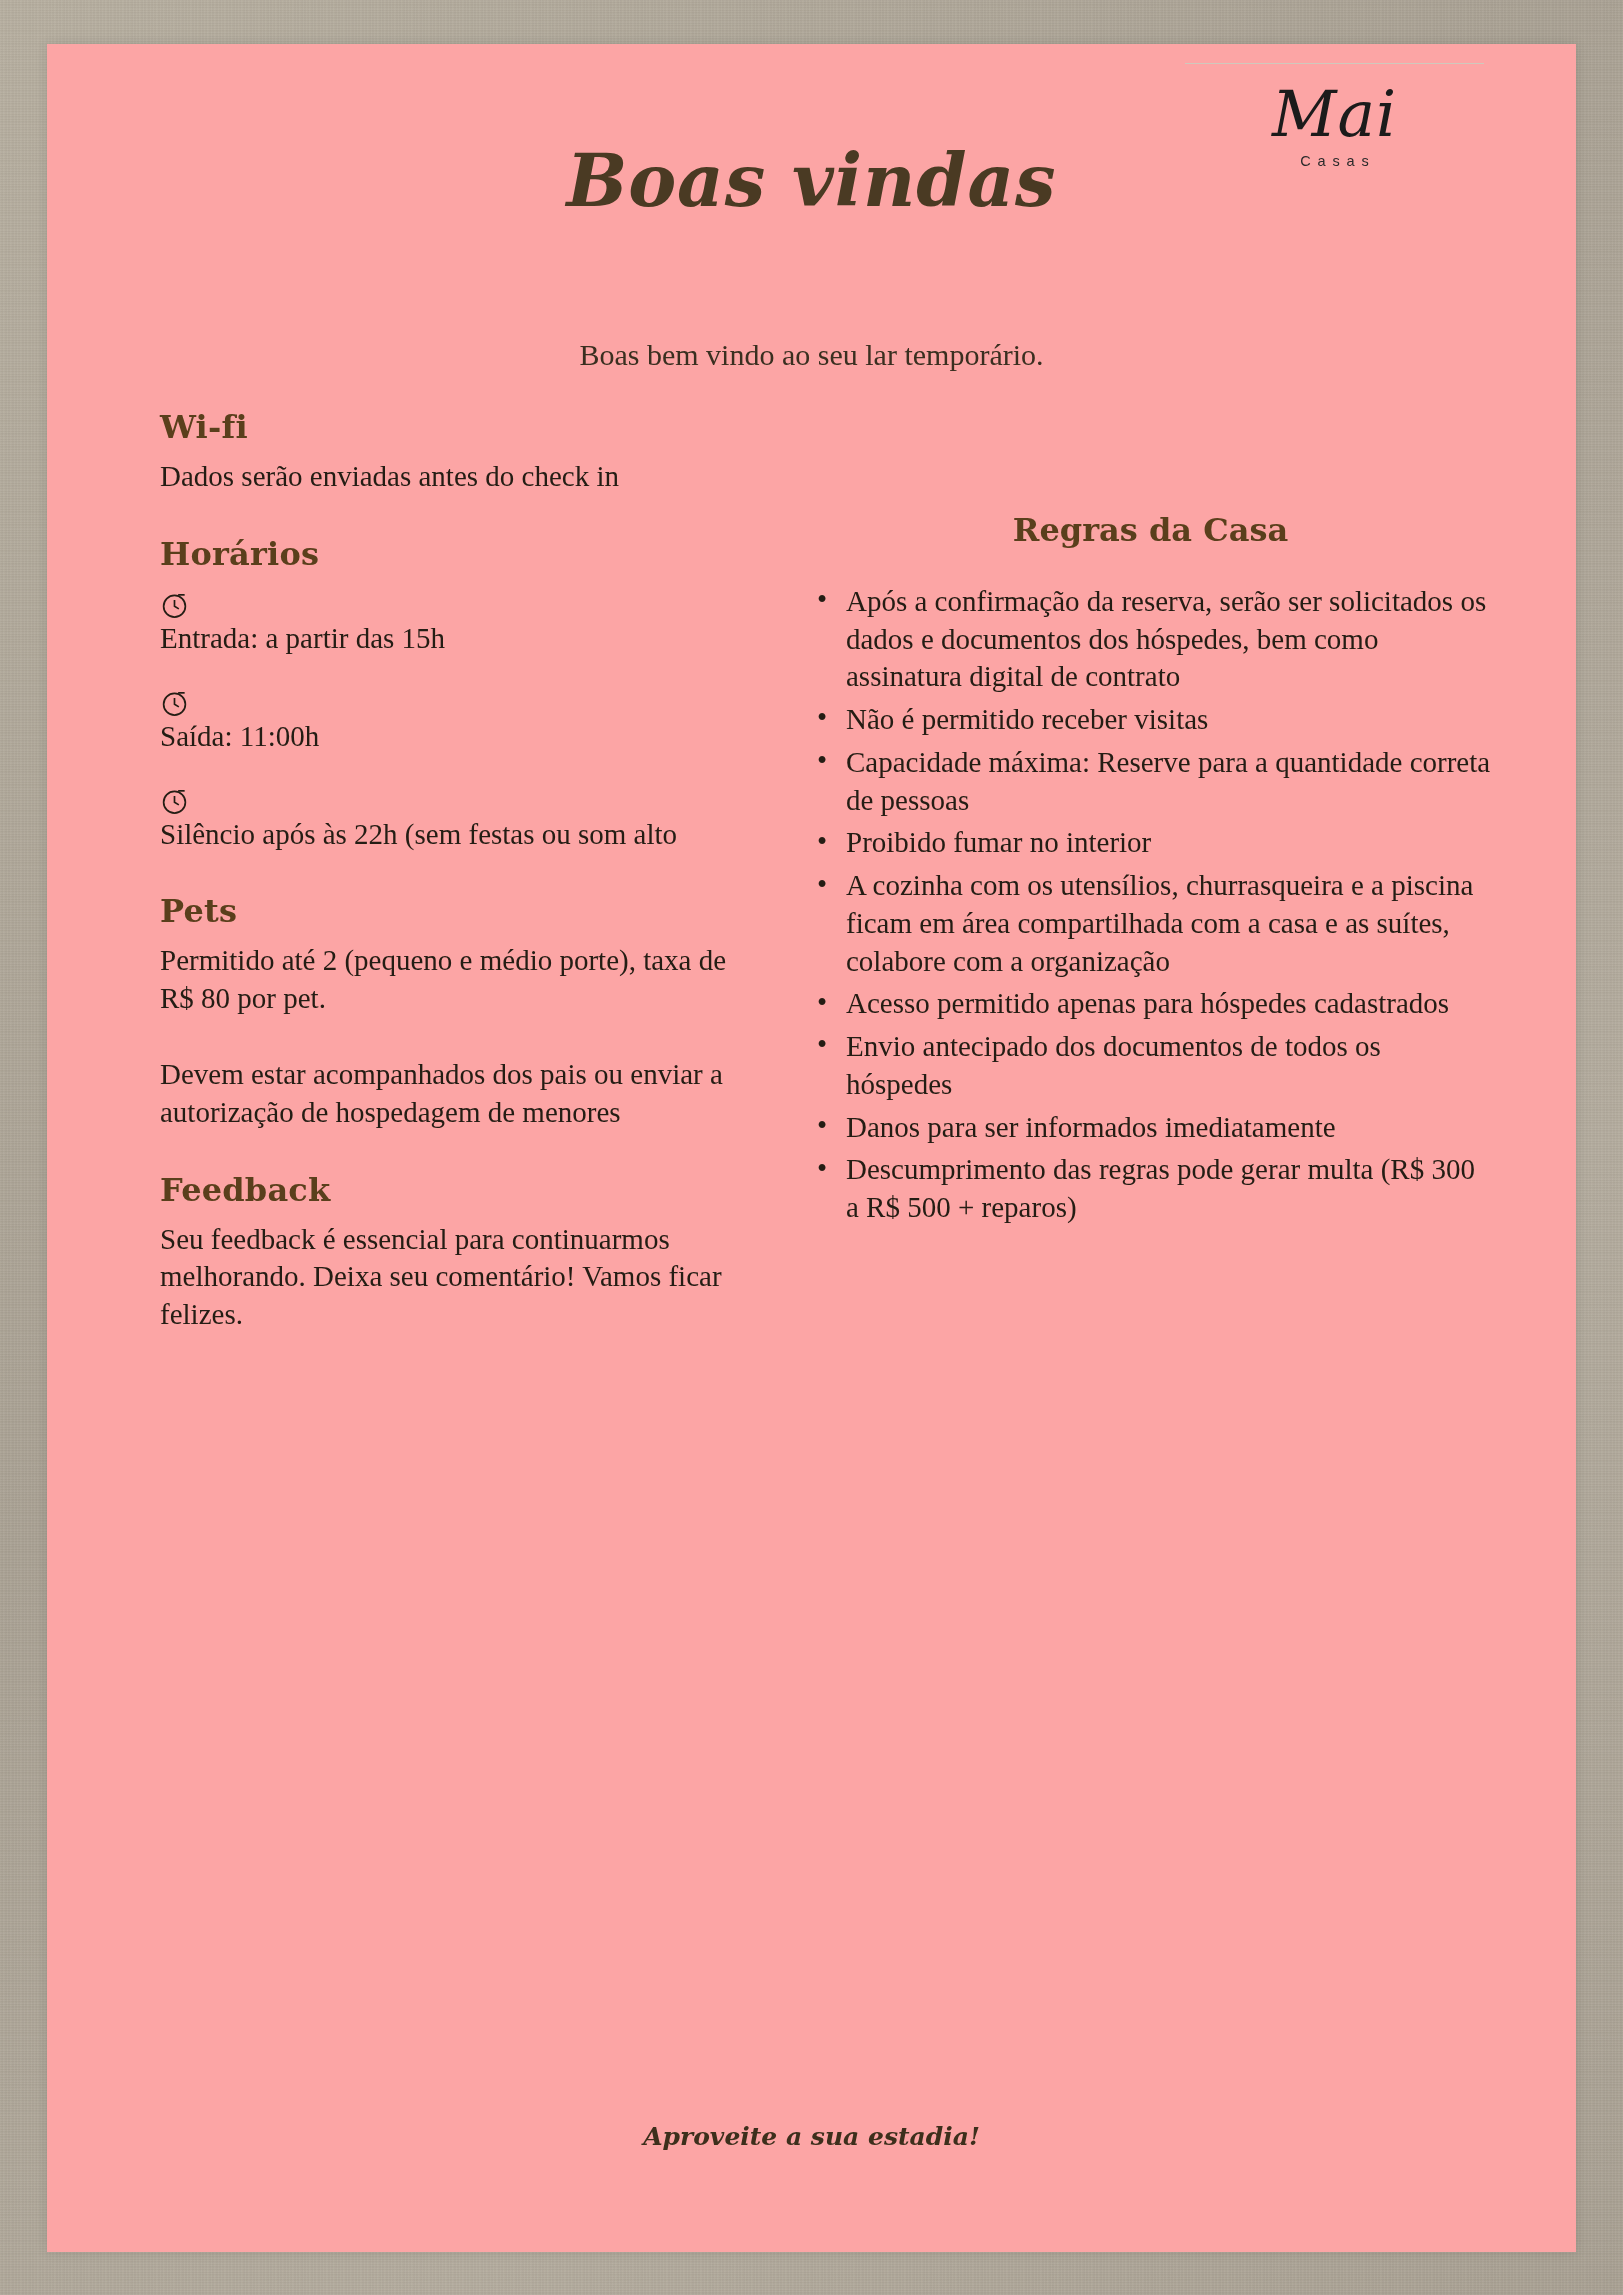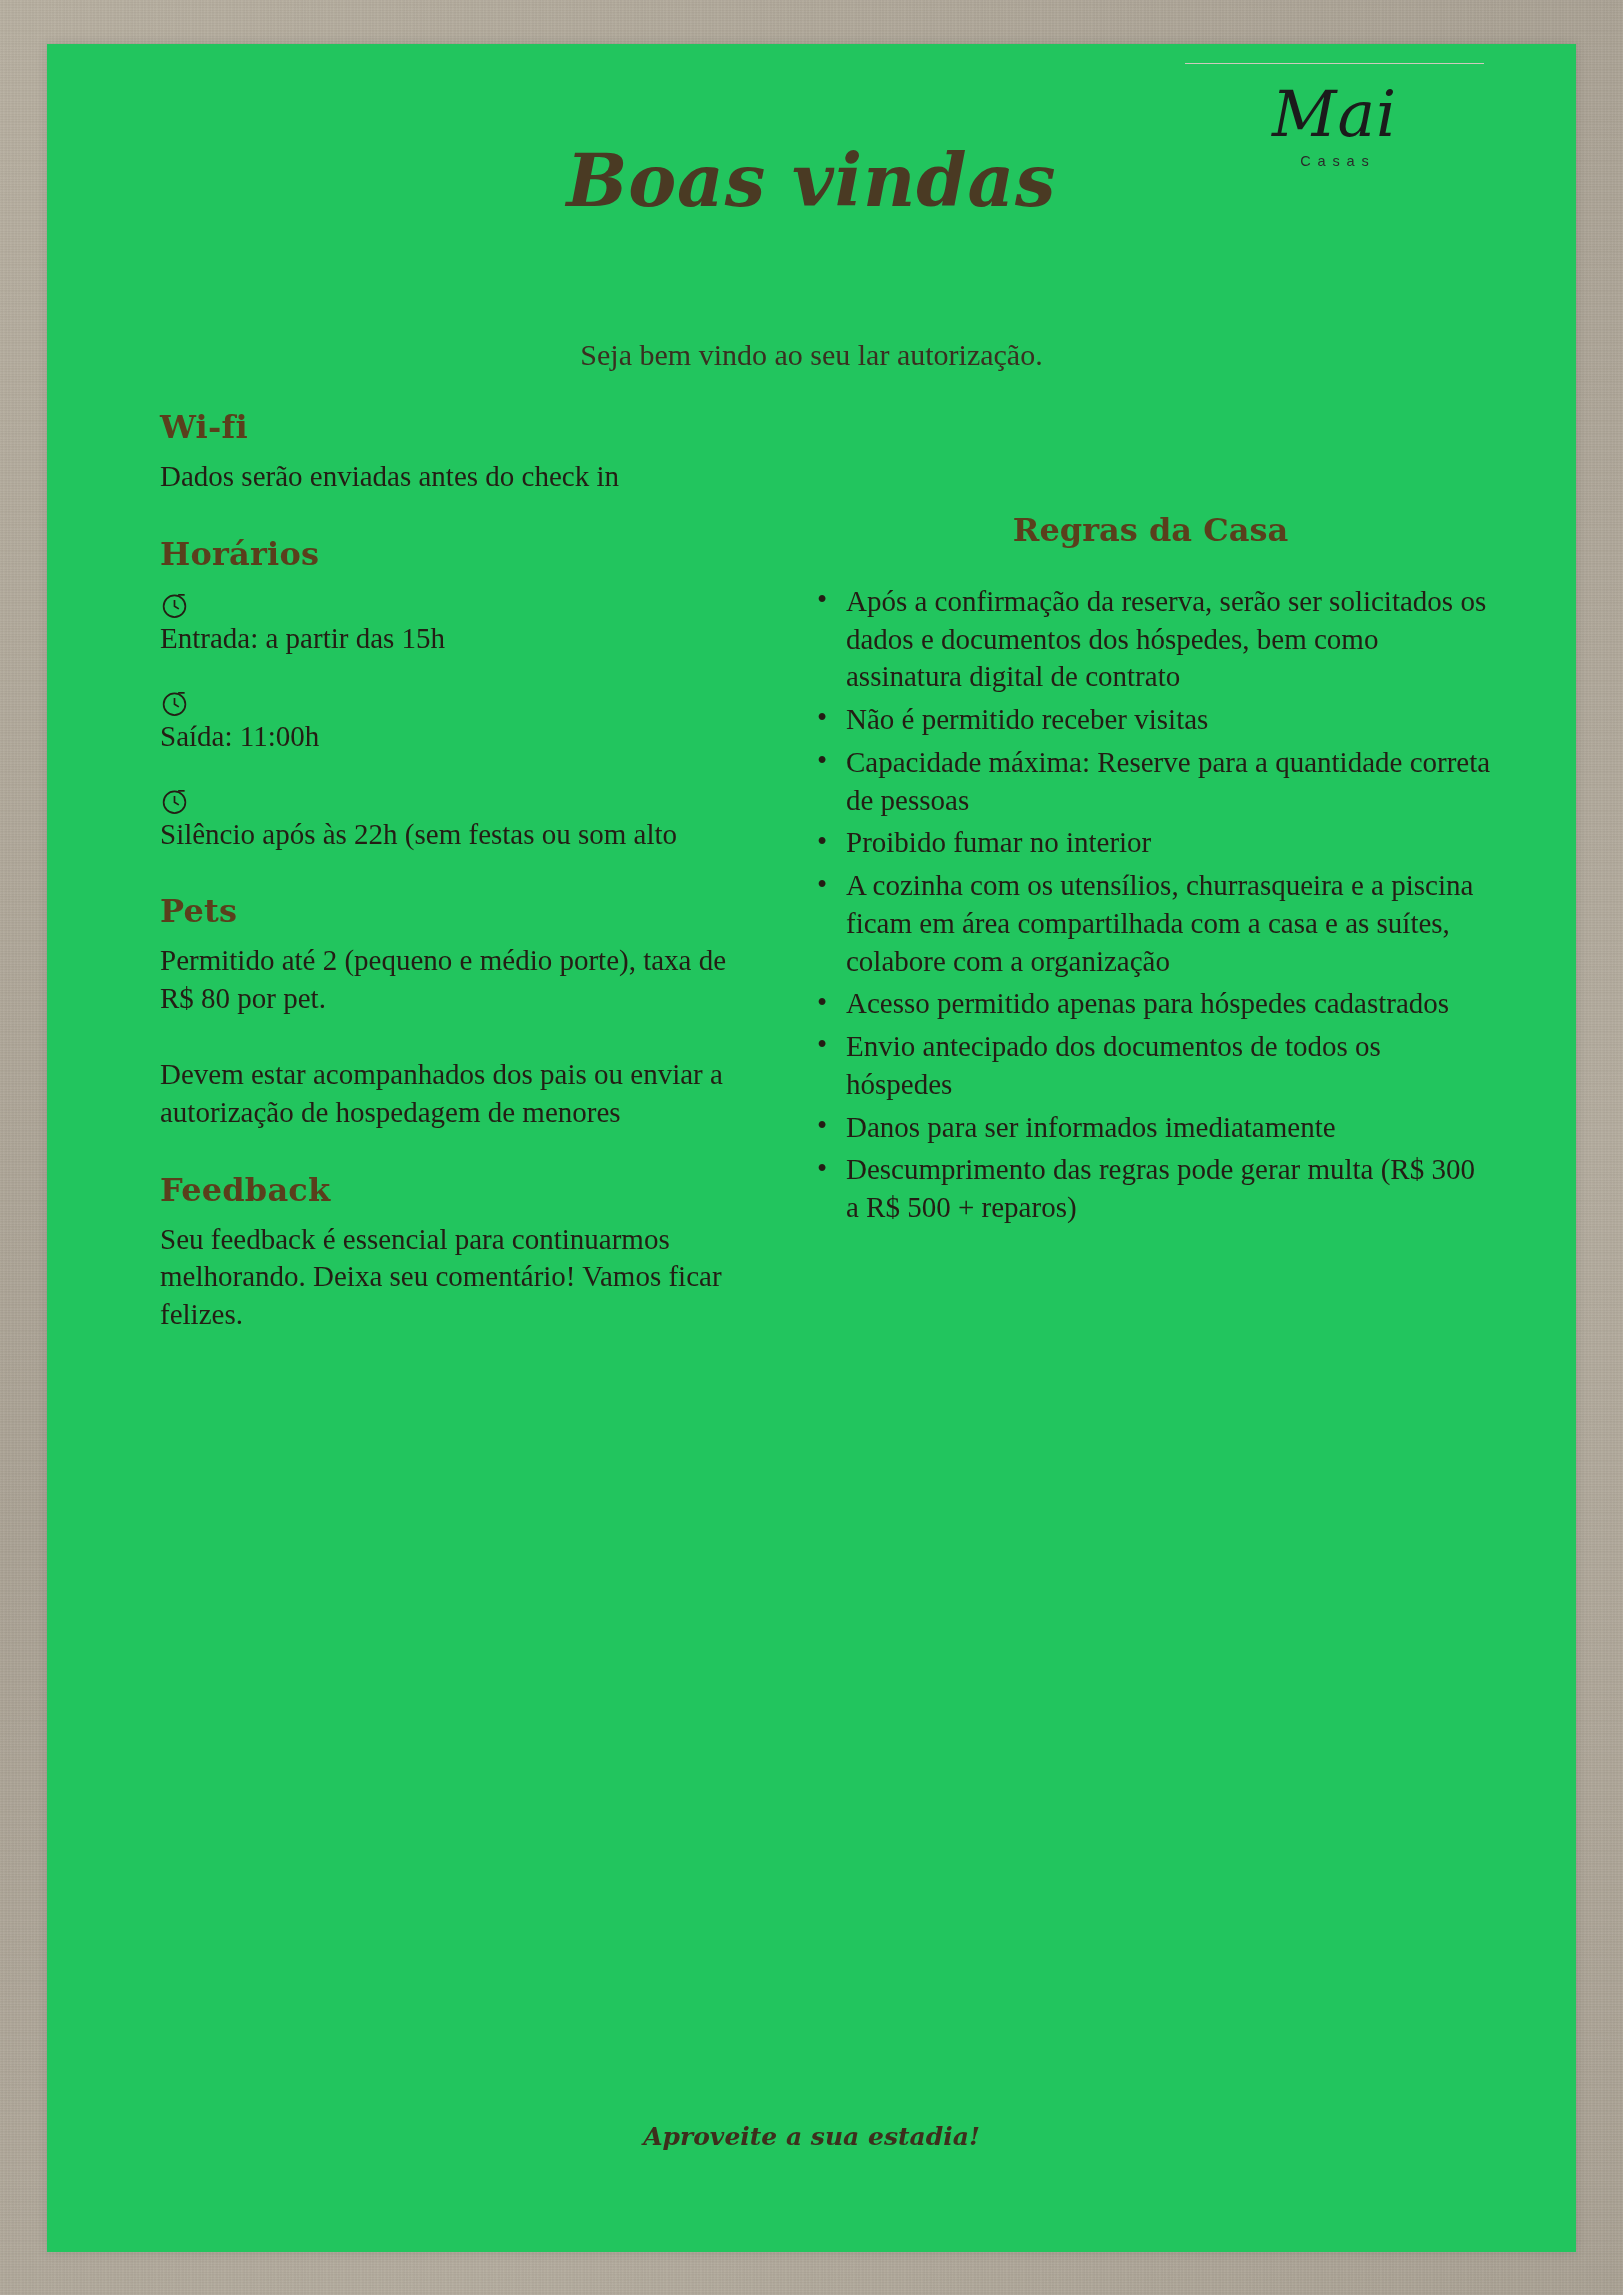--- a/index.html
+++ b/index.html
@@ -23,21 +23,21 @@
       repeating-linear-gradient(90deg, rgba(255,255,255,0.03) 0px, rgba(255,255,255,0.03) 0.9px, rgba(0,0,0,0.015) 1.7px, rgba(0,0,0,0.015) 3.4px),
       linear-gradient(135deg, #b6ae9f 0%, #a9a193 40%, #b3ab9d 70%, #a8a092 100%);
     pointer-events: none;
   }
   .sheet {
     position: absolute;
     left: 47px;
     top: 44px;
     width: 1529px;
     height: 2208px;
-    background: #22c55e;
+    background: #fca5a5;
     box-shadow: 0 0 12px rgba(0,0,0,0.10);
   }
   .inner {
     position: absolute;
     left: 0;
     top: 0;
     right: 0;
     bottom: 0;
     padding: 0 60px;
     box-sizing: border-box;
@@ -198,21 +198,21 @@
 
     <div class="header">
       <div class="logo-box">
         <div class="logo-rule"></div>
         <div class="logo-mark">Mai</div>
         <div class="logo-sub">Casas</div>
       </div>
       <h1 class="title">Boas vindas</h1>
     </div>
 
-    <div class="subtitle">Seja bem vindo ao seu lar autorização.</div>
+    <div class="subtitle">Boas bem vindo ao seu lar temporário.</div>
 
     <div class="columns">
 
       <div class="col-left">
 
         <div class="block">
           <h2 class="section">Wi-fi</h2>
           <p class="body-text">Dados serão enviadas antes do check in</p>
         </div>
 

